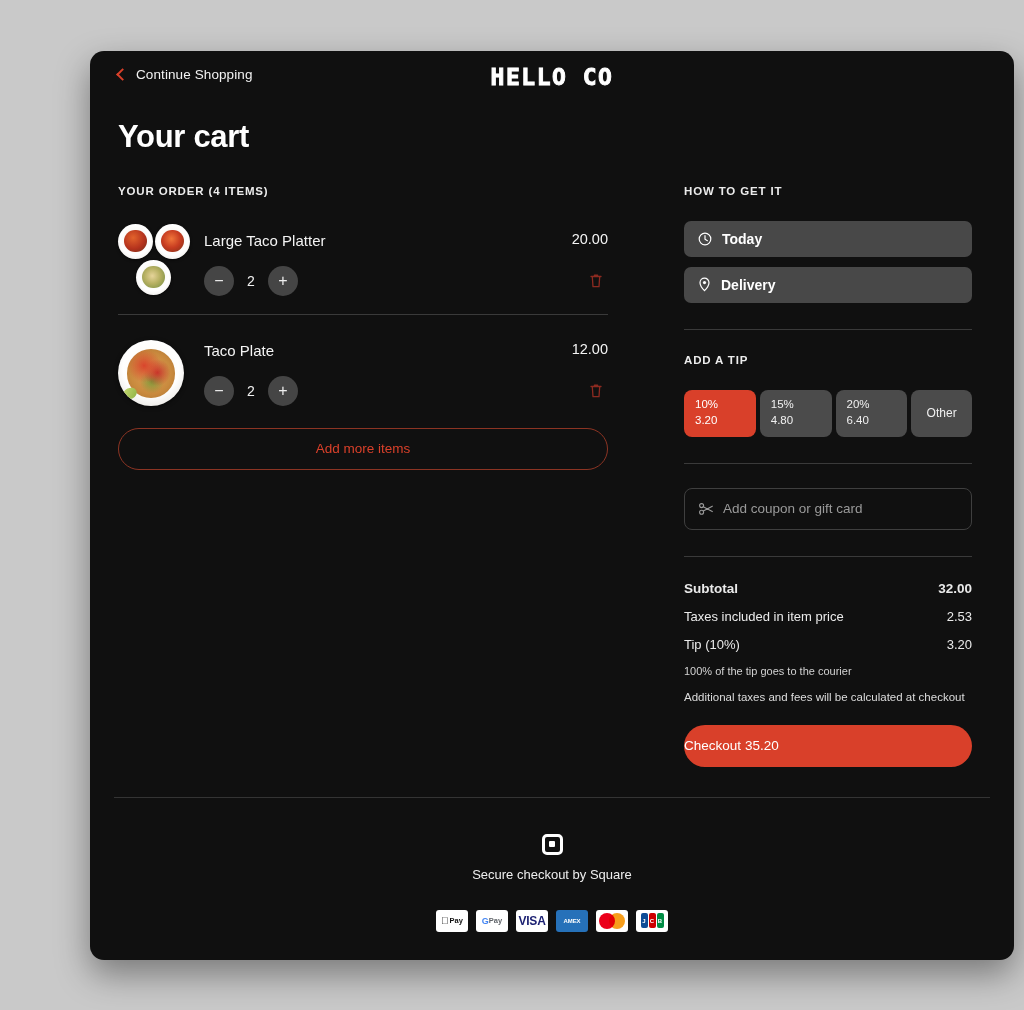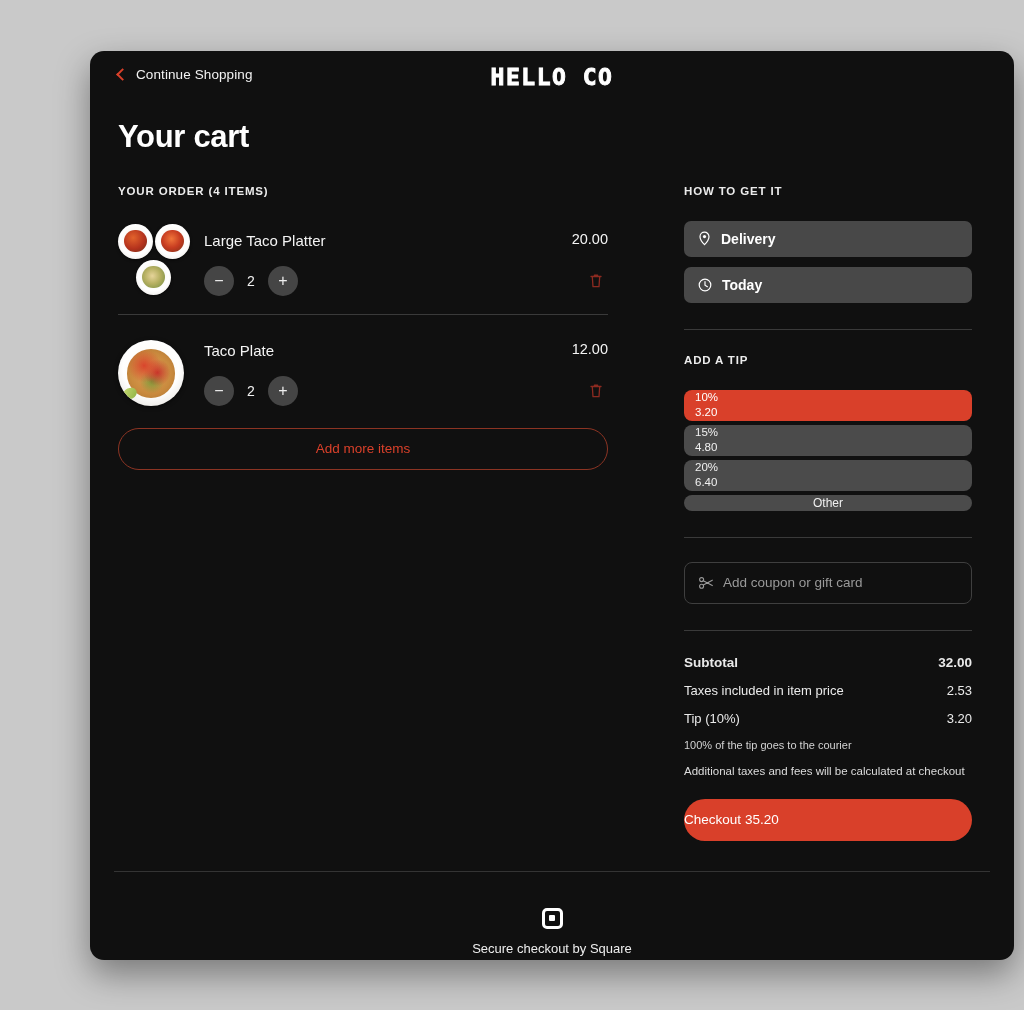--- a/index.html
+++ b/index.html
@@ -166,21 +166,21 @@
   .opt-btn {
     width: 100%; height: 36px;
     background: #484848; border: none; border-radius: 7px;
     display: flex; align-items: center; gap: 10px;
     padding: 0 14px; margin-bottom: 10px;
     color: #fff; font-size: 14px; font-weight: 700;
     cursor: pointer; font-family: "Liberation Sans", sans-serif;
   }
   .hr { height: 1px; background: #3a3a3a; margin: 26px 0 24px 0; }
 
-  .tip-row { display: flex; gap: 4px; flex-direction: column; }
+  .tip-row { display: flex; gap: 4px; }
   .tip-btn {
     flex: 1; height: 47px;
     background: #4b4b4b; border: none; border-radius: 8px;
     color: #f0f0f0; cursor: pointer;
     font-family: "Liberation Sans", sans-serif;
     display: flex; flex-direction: column; justify-content: center;
     padding-left: 11px; text-align: left;
     font-size: 11.5px; line-height: 1.35;
   }
   .tip-btn.selected { background: #d9402a; color: #fff; }
@@ -332,33 +332,33 @@
           </div>
         </div>
 
         <button class="add-more">Add more items</button>
       </div>
 
       <div class="col-right">
         <div class="section-label">HOW TO GET IT</div>
 
         <button class="opt-btn">
+          <svg width="14" height="14" viewBox="0 0 14 14">
+            <circle cx="7" cy="7" r="5.8" fill="none" stroke="#fff" stroke-width="1.2"></circle>
+            <path d="M7 3.7V7.2l2.4 1.5" fill="none" stroke="#fff" stroke-width="1.2" stroke-linecap="round"></path>
+          </svg>
+          <span>Today</span>
+        </button>
+
+        <button class="opt-btn">
           <svg width="13" height="15" viewBox="0 0 13 15">
             <path d="M6.5 1.2c-2.5 0-4.5 2-4.5 4.5 0 3.3 4.5 8 4.5 8s4.5-4.7 4.5-8c0-2.5-2-4.5-4.5-4.5z" fill="none" stroke="#fff" stroke-width="1.2"></path>
             <circle cx="6.5" cy="5.6" r="1.6" fill="#fff"></circle>
           </svg>
           <span>Delivery</span>
-        </button>
-
-        <button class="opt-btn">
-          <svg width="14" height="14" viewBox="0 0 14 14">
-            <circle cx="7" cy="7" r="5.8" fill="none" stroke="#fff" stroke-width="1.2"></circle>
-            <path d="M7 3.7V7.2l2.4 1.5" fill="none" stroke="#fff" stroke-width="1.2" stroke-linecap="round"></path>
-          </svg>
-          <span>Today</span>
         </button>
 
         <div class="hr"></div>
 
         <div class="section-label">ADD A TIP</div>
         <div class="tip-row">
           <button class="tip-btn selected">
             <span>10%</span>
             <span>3.20</span>
           </button>

